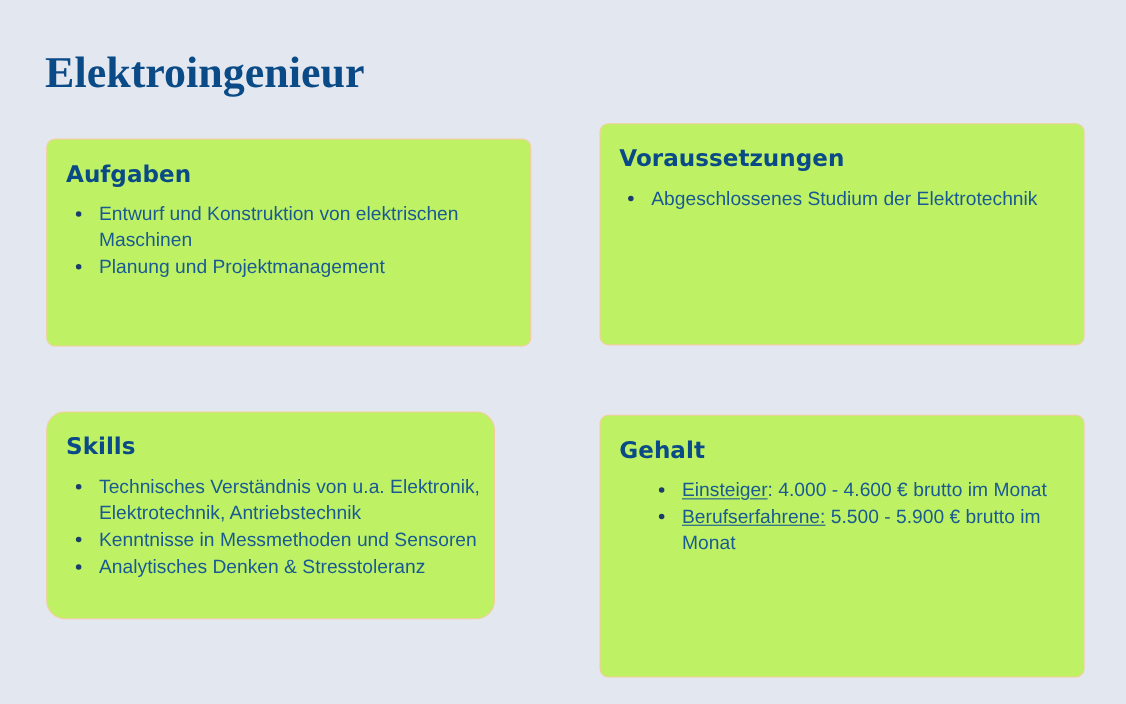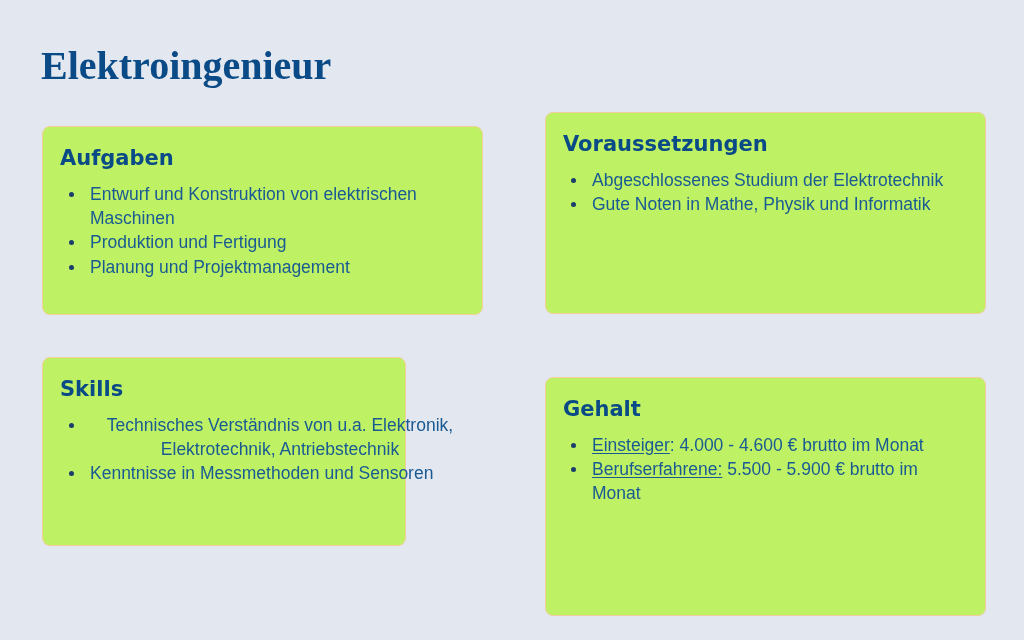--- a/index.html
+++ b/index.html
@@ -36,60 +36,59 @@
       font-size: 17.5px; line-height: 24.2px; color: #1a5a93;
       position: relative;
     }
     .card li::before {
       content: ""; position: absolute; left: -21px; top: 10px;
       width: 5px; height: 5px; border-radius: 50%; background: #1a3d6b;
     }
     .card li .u { text-decoration: underline; text-underline-offset: 2px; }
     #card-aufgaben { left: 42px; top: 126px; width: 441px; height: 189px; }
     #card-voraus { left: 545px; top: 112px; width: 441px; height: 202px; }
-    #card-skills { left: 42px; top: 357px; width: 364px; height: 189px; }
+    #card-skills { left: 42px; top: 374px; width: 408px; height: 189px; border-radius: 17px; }
     #card-gehalt { left: 545px; top: 377px; width: 441px; height: 239px; }
     #card-aufgaben ul { top: 55px; }
     #card-voraus ul { top: 55px; }
     #card-skills ul { top: 55px; }
     #card-gehalt ul { top: 55px; }
   </style>
 </head>
 <body>
 
 <h1 class="title">Elektroingenieur</h1>
 
 <section class="card" id="card-aufgaben">
   <h2>Aufgaben</h2>
   <ul>
     <li>Entwurf und Konstruktion von elektrischen Maschinen</li>
-    <li>Produktion und Fertigung</li>
     <li>Planung und Projektmanagement</li>
   </ul>
 </section>
 
 <section class="card" id="card-voraus">
   <h2>Voraussetzungen</h2>
   <ul style="padding-left:46px;">
     <li>Abgeschlossenes Studium der Elektrotechnik</li>
-    <li>Gute Noten in Mathe, Physik und Informatik</li>
   </ul>
 </section>
 
 <section class="card" id="card-skills">
   <h2>Skills</h2>
   <ul>
-    <li style="width:380px;text-align:center;">Technisches Verständnis von u.a. Elektronik, Elektrotechnik, Antriebstechnik</li>
+    <li style="width:380px;">Technisches Verständnis von u.a. Elektronik, Elektrotechnik, Antriebstechnik</li>
     <li>Kenntnisse in Messmethoden und Sensoren</li>
+    <li>Analytisches Denken &amp; Stresstoleranz</li>
   </ul>
 </section>
 
 <section class="card" id="card-gehalt">
   <h2>Gehalt</h2>
-  <ul style="padding-left:46px;">
+  <ul style="padding-left:74px;">
     <li>
       <span class="u">Einsteiger</span><span>: </span><span>4.000 - 4.600 € brutto im Monat</span>
     </li>
     <li style="width:370px;">
       <span class="u">Berufserfahrene:</span><span> </span><span>5.500 - 5.900 € brutto im Monat</span>
     </li>
   </ul>
 </section>
 
 </body></html>

